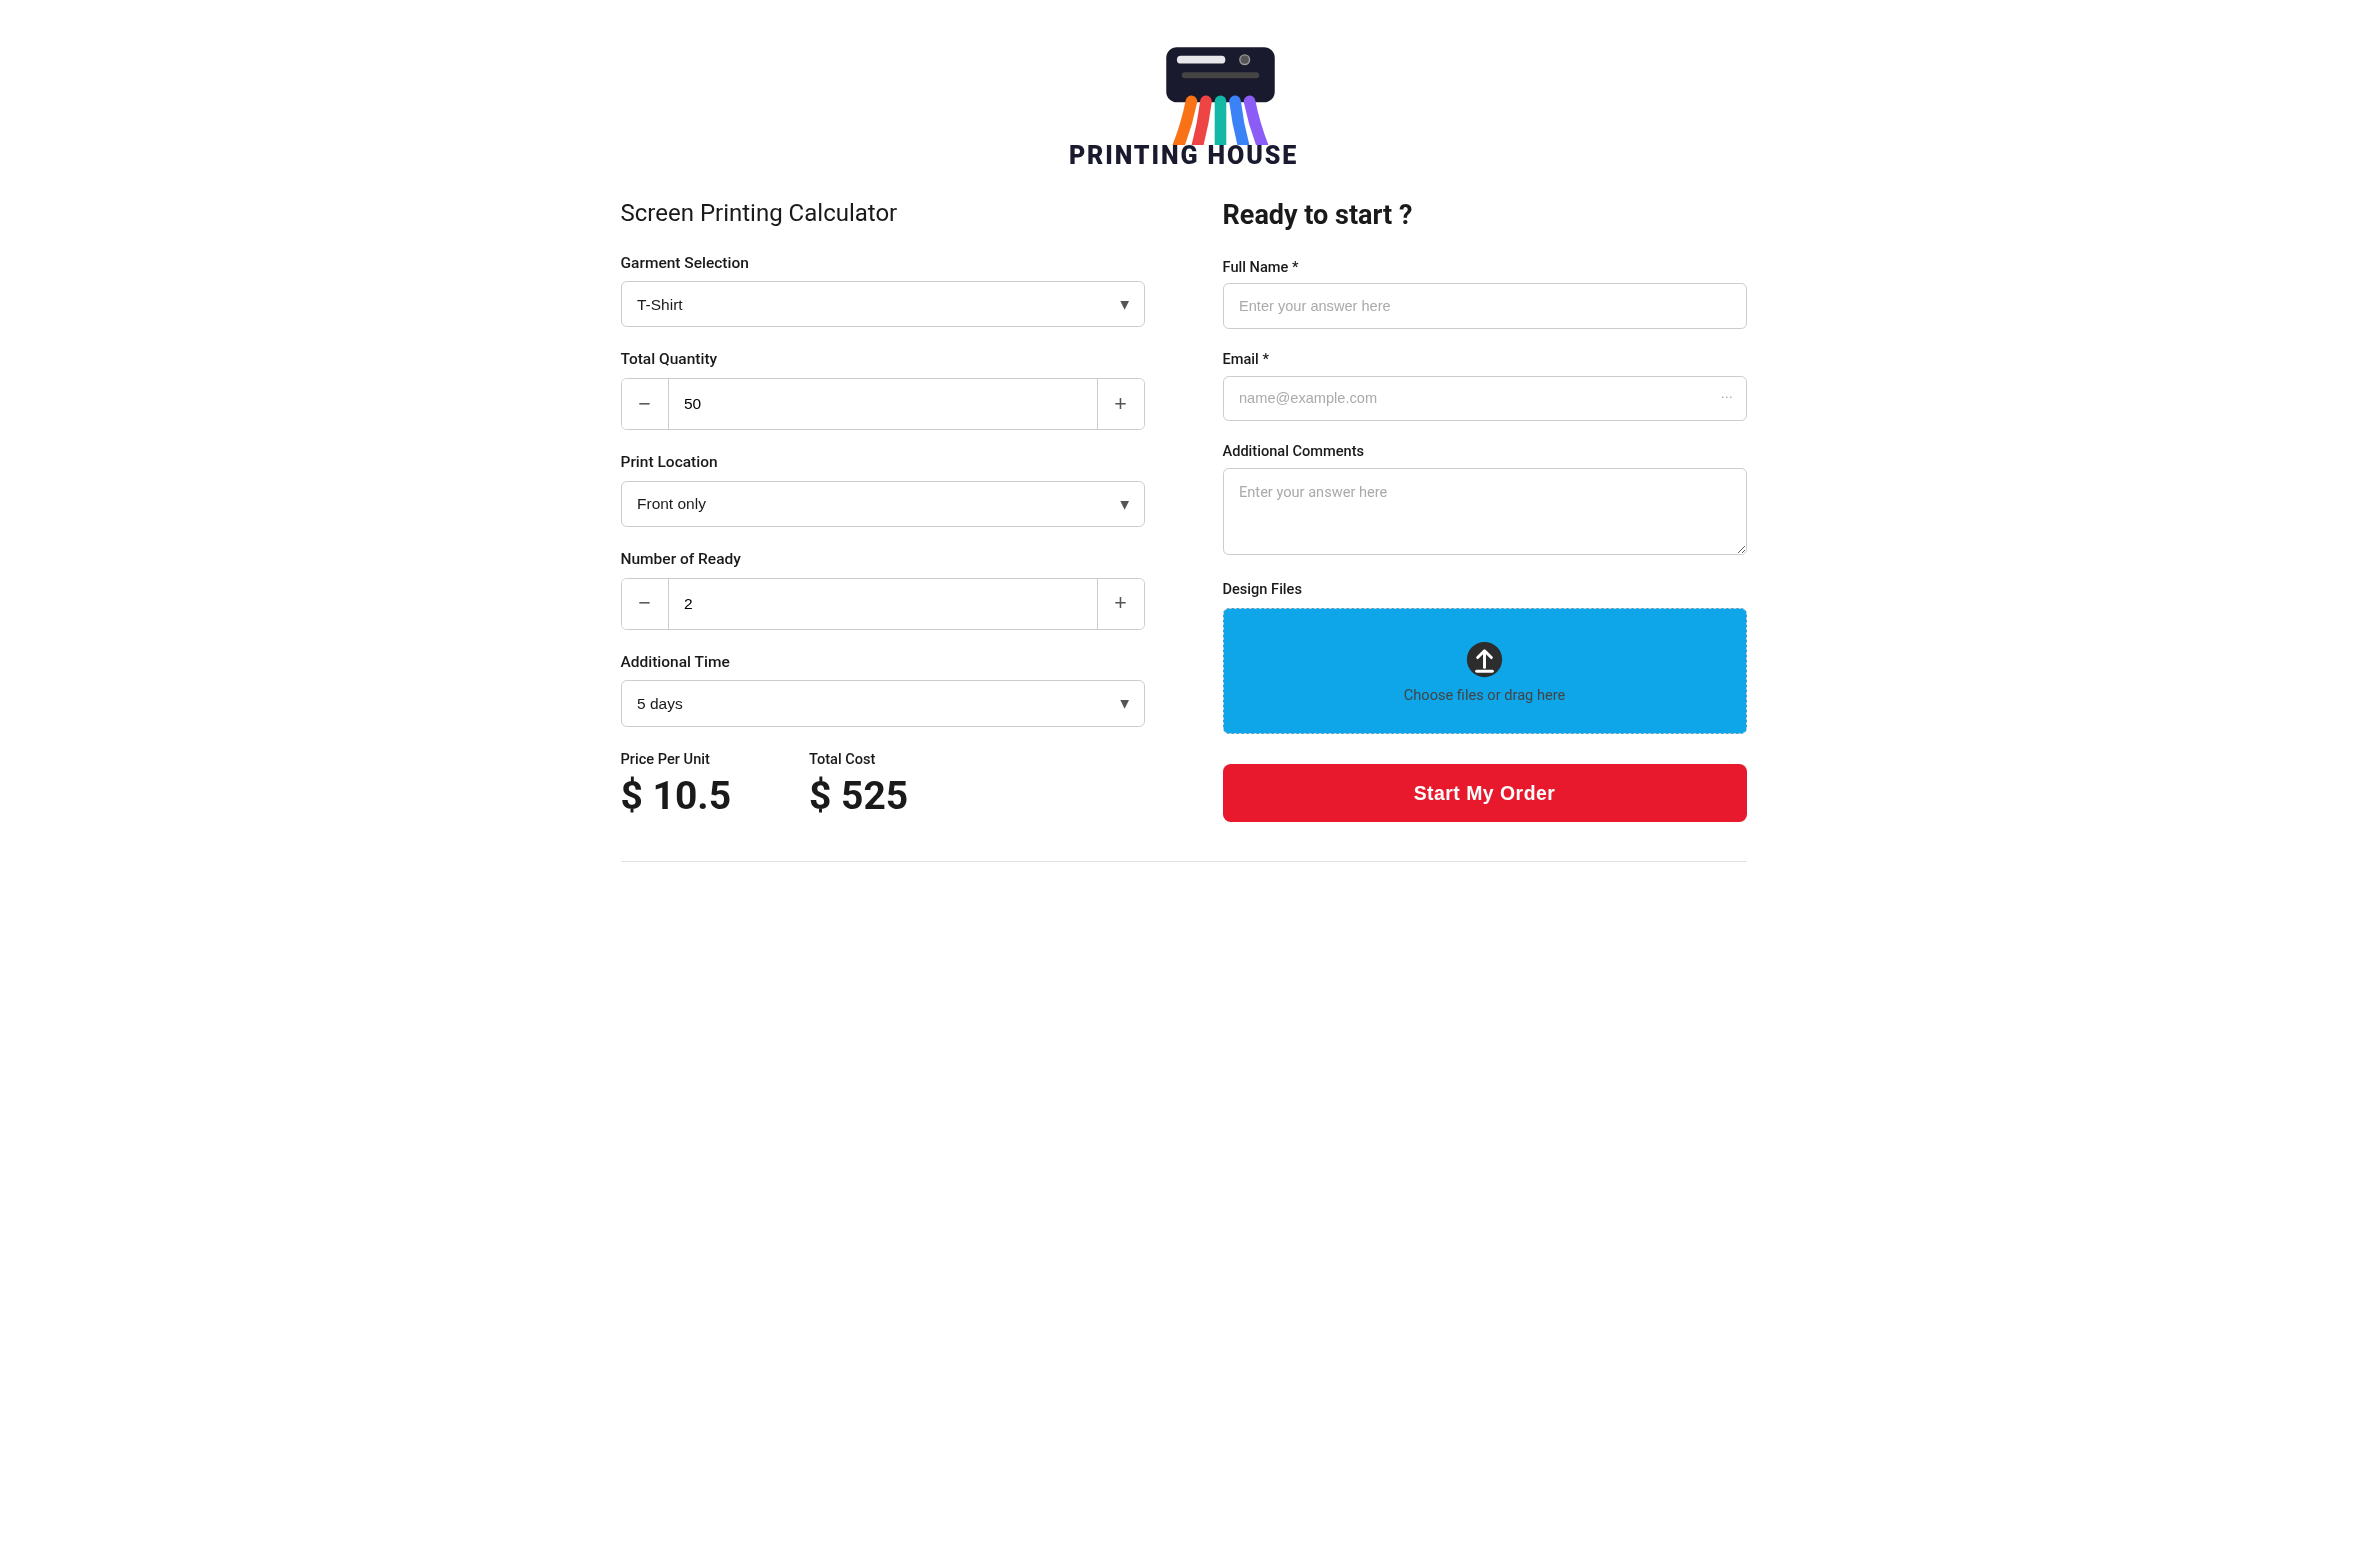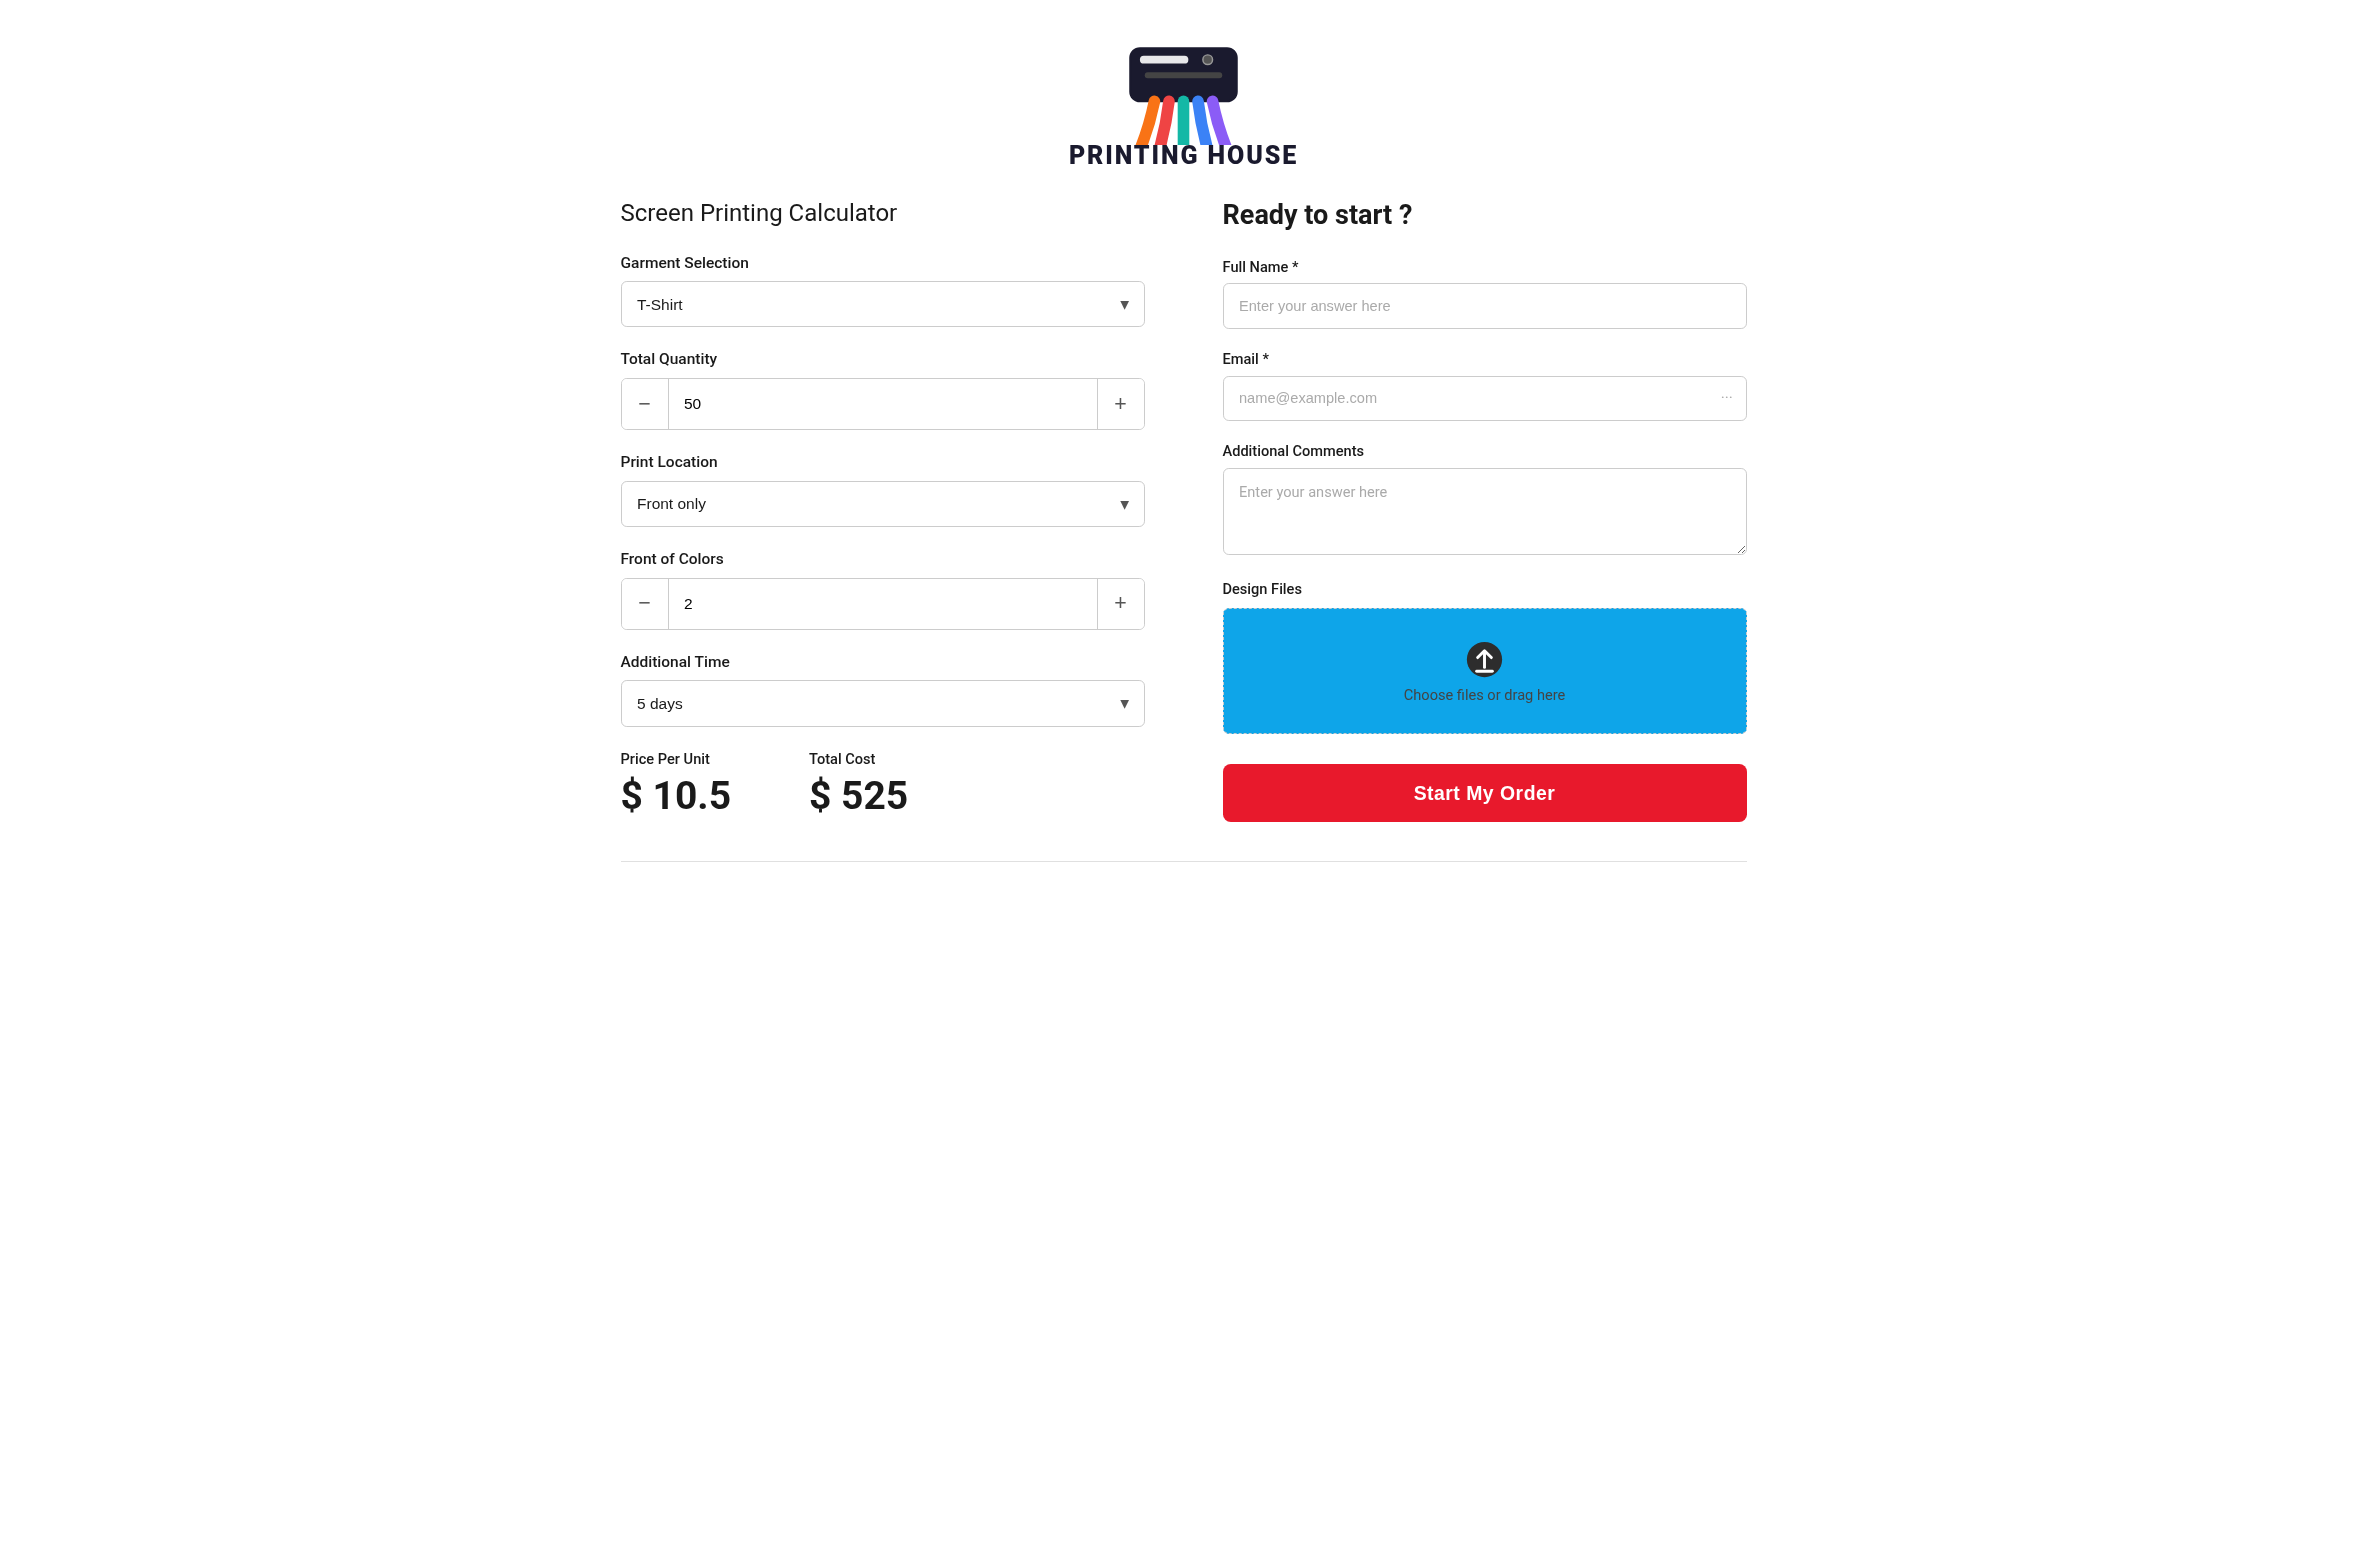--- a/index.html
+++ b/index.html
@@ -25,21 +25,21 @@
     .header {
       display: flex;
       justify-content: center;
       align-items: center;
       padding: 19.4px 0 9.7px;
     }
 
     .logo-container {
       display: flex;
       flex-direction: column;
-      align-items: center;
+      align-items: flex-end;
     }
 
     .logo-graphic {
       width: 155px;
       height: 126px;
     }
 
     .logo-title {
       font-size: 25px;
       font-weight: 900;
@@ -355,21 +355,21 @@
             <option>Back only</option>
             <option>Front and Back</option>
             <option>Left chest</option>
             <option>Right chest</option>
           </select>
           <span class="chevron-icon">▾</span>
         </div>
       </div>
 
       <div class="field-group">
-        <label class="field-label">Front of Colors</label>
+        <label class="field-label">Number of Ready</label>
         <div class="stepper-wrapper">
           <button class="stepper-btn minus">−</button>
           <input type="text" class="stepper-value" value="2" style="">
           <button class="stepper-btn plus">+</button>
         </div>
       </div>
 
       <div class="field-group">
         <label class="field-label">Additional Time</label>
         <div class="select-wrapper">

